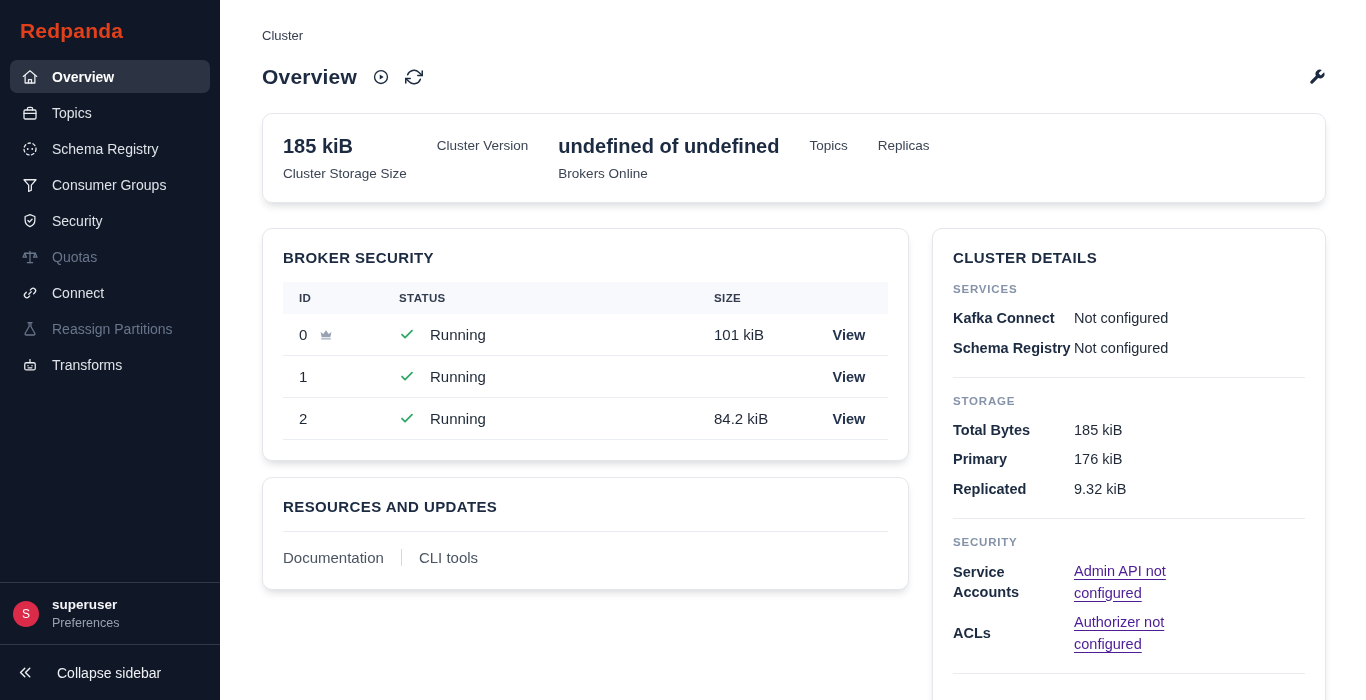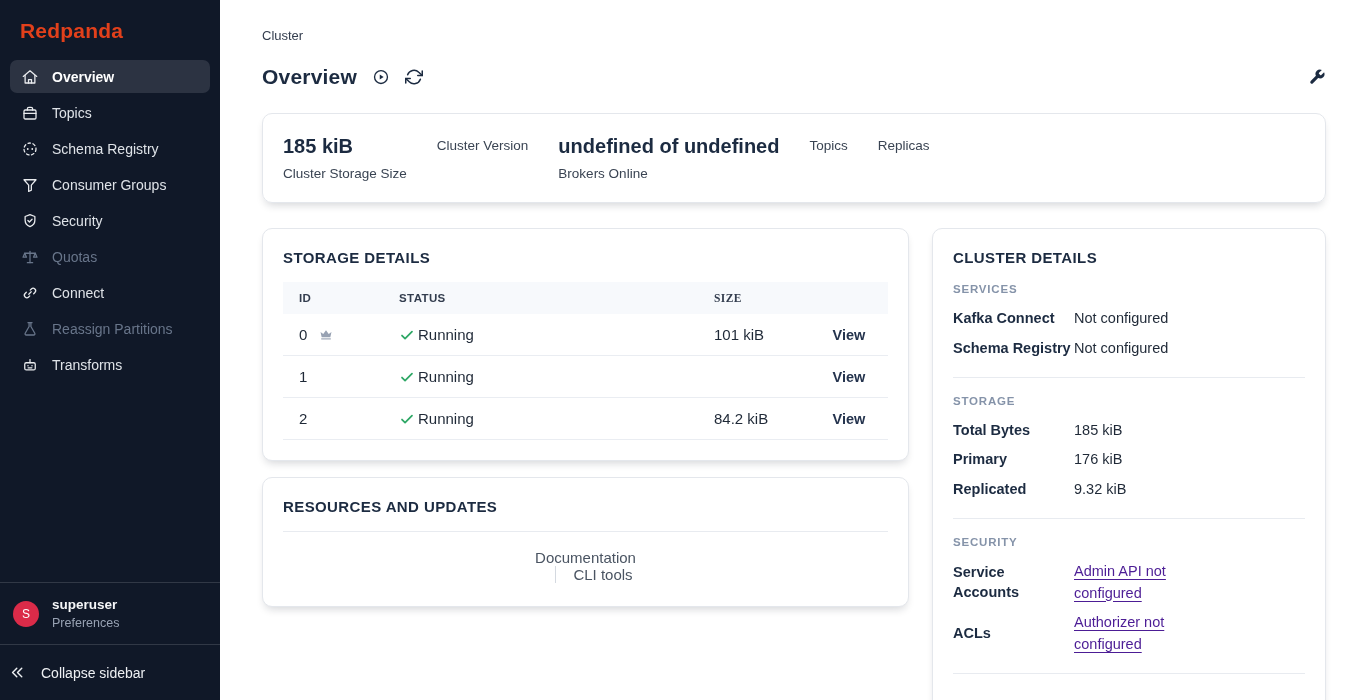--- a/index.html
+++ b/index.html
@@ -44,22 +44,22 @@
   .avatar {
     width:26px; height:26px; border-radius:50%;
     background:var(--avatar-red,#DB2B49); color:#fff;
     font-size:12px; display:flex; align-items:center; justify-content:center;
     flex-shrink:0;
   }
   .user-name { font-size:13.5px; font-weight:bold; color:#F5F6F8; line-height:17px; }
   .user-sub  { font-size:12.5px; color:#98A2B3; line-height:16px; margin-top:2px; }
   .collapse-row {
     border-top:1px solid rgba(255,255,255,.14);
-    height:56px; display:flex; align-items:center; gap:15px;
-    padding:0 9px; font-size:14px; color:#Eef0f3; cursor:pointer;
+    height:56px; display:flex; align-items:center; gap:23px;
+    padding:0 17px; font-size:14px; color:#Eef0f3; cursor:pointer;
   }
   .collapse-row svg { width:17px; height:17px; }
 
   
   main { flex:1; padding:0 40px 0 42px; overflow:hidden; }
   .breadcrumb { margin-top:28px; font-size:13px; color:#333D4E; width:max-content; cursor:pointer; }
   .title-row { display:flex; align-items:center; gap:15px; margin-top:22px; }
   h1.page-title { margin:0; font-size:21px; font-weight:bold; color:var(--heading-navy,#1C2B41); letter-spacing:.2px; }
   .icon-btn {
     background:none; border:none; padding:0; width:18px; height:18px;
@@ -95,35 +95,35 @@
   }
 
   
   table.broker-table { width:100%; border-collapse:collapse; margin-top:16px; font-size:15px; }
   .broker-table thead tr { background:#F7F9FC; }
   .broker-table th {
     text-align:left; font-size:11.5px; letter-spacing:.4px;
     color:#333D4E; padding:10px 16px; font-weight:bold; white-space:nowrap;
   }
   .broker-table th.col-id { width:100px; }
-  .broker-table th.col-size { width:112px;font-family:Liberation Serif, serif; }
+  .broker-table th.col-size { width:112px; }
   .broker-table th.col-action { width:78px; }
   .broker-table td { padding:12px 16px; border-bottom:1px solid #EAEDF2; color:#1F2937; }
   .id-wrap { display:flex; align-items:center; gap:11px; }
   .crown { width:16px; height:16px; color:#98A2B3; display:inline-flex; }
   .crown svg { width:16px; height:16px; }
-  .status-wrap { display:flex; align-items:flex-end; gap:3px; }
+  .status-wrap { display:flex; align-items:flex-start; gap:15px; }
   .check { width:16px; height:16px; color:var(--success-green,#2DA765); display:inline-flex; }
   .check svg { width:16px; height:16px; }
   td.action-cell { text-align:center; }
   .view-link { color:var(--link-navy,#25344E); font-weight:bold; font-size:14.5px; text-decoration:none; cursor:pointer; }
 
   
   .res-divider { height:1px; background:#E8EBF0; margin-top:16px; }
-  .res-links { display:flex; align-items:center; margin-top:17px; padding-bottom:3px; font-size:15px; color:#4A5462;flex-direction:column; }
+  .res-links { display:flex; align-items:center; margin-top:17px; padding-bottom:3px; font-size:15px; color:#4A5462; }
   .res-link { cursor:pointer; }
   .res-link + .res-link { border-left:1px solid #D4D9E0; margin-left:17px; padding-left:17px; }
 
   
   .cluster-card { padding-bottom:50px; }
   .section-label {
     font-size:11.5px; font-weight:bold; letter-spacing:.8px;
     color:var(--section-label-slate,#8593A9); margin:17px 0 13px;
   }
   .detail-grid { display:grid; grid-template-columns:121px 1fr; row-gap:8px; align-items:center; font-size:14.5px; }
@@ -312,21 +312,21 @@
   <div class="stat">
 
     <div class="stat-label">Replicas</div>
   </div>
 </section>
 
     <div class="columns">
       <div class="col-left">
 
         <section class="card">
-          <h2 class="card-title">STORAGE DETAILS</h2>
+          <h2 class="card-title">BROKER SECURITY</h2>
           <table class="broker-table">
             <thead>
                 <tr>
                   <th class="col-id">ID</th>
                   <th class="col-status">STATUS</th>
                   <th class="col-size">SIZE</th>
                   <th class="col-action"></th>
                 </tr>
               </thead>
             <tbody>

